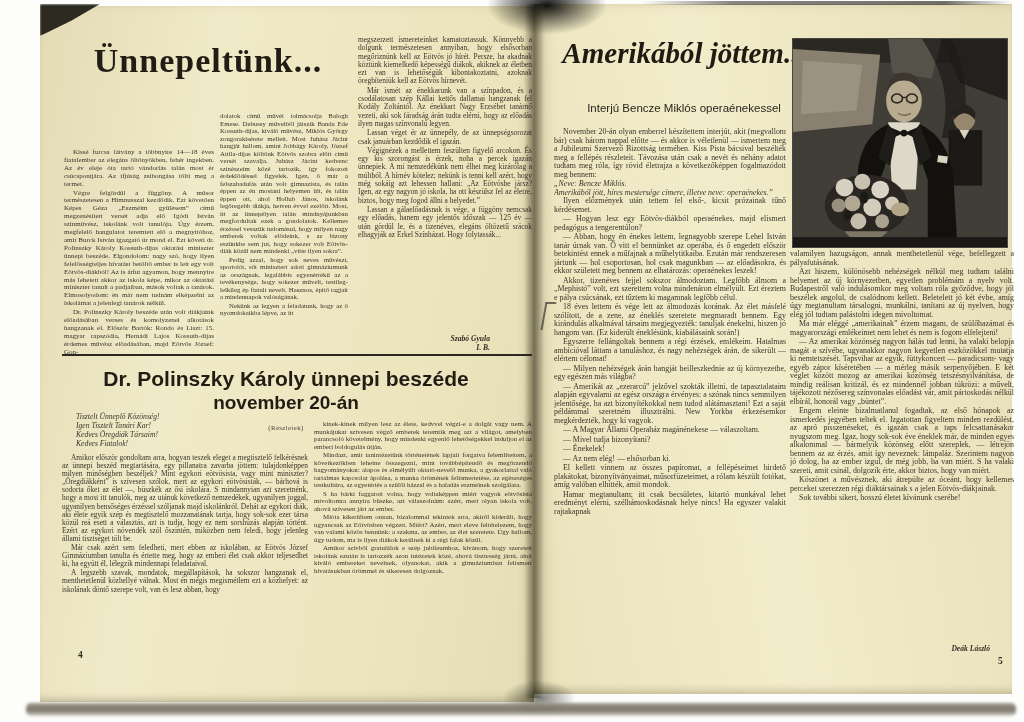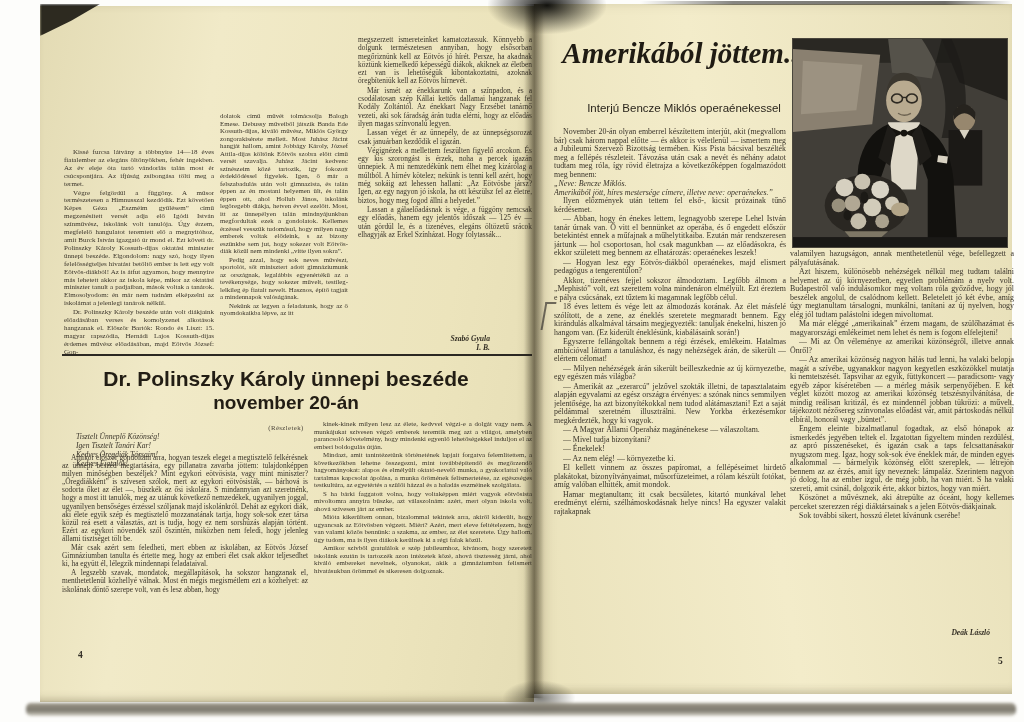--- a/index.html
+++ b/index.html
@@ -47,42 +47,43 @@
     overflow:hidden;color:#3a342a;}
   .para{margin:0 0 1px 0;text-indent:9px;}
   .cont .para:first-child{text-indent:0;}
   .a1c1{left:24px;top:106px;width:150px;height:254px;font-size:7px;line-height:7.9px;margin-top:37px;}
   .a1c2{left:180px;top:106px;width:128px;height:254px;font-size:6.8px;line-height:7.5px;}
   .a1c3{left:318px;top:30px;width:174px;height:300px;font-size:7.4px;line-height:8.3px;}
   .b2c1{left:22px;top:448px;width:246px;height:198px;font-size:7.4px;line-height:8.1px;}
   .b2c2{left:274px;top:414px;width:218px;height:236px;font-size:6.9px;line-height:7.5px;}
   .ic1{left:20px;top:124px;width:232px;height:528px;font-size:7.9px;line-height:8.5px;}
   .ic2{left:256px;top:246px;width:224px;height:372px;font-size:7.9px;line-height:8.5px;}
-  .salut{position:absolute;left:36px;top:426px;width:210px;font-family:"Liberation Serif",serif;
+  .salut{position:absolute;left:36px;top:406px;width:210px;font-family:"Liberation Serif",serif;
     font-style:italic;font-size:7.6px;line-height:9px;color:#3a342a;}
   .salut-line{margin:0;}
   .bio-line{margin:0;font-style:italic;text-indent:0;}
   .byline{position:absolute;font-family:"Liberation Serif",serif;font-style:italic;
     font-weight:bold;font-size:7.6px;line-height:9px;color:#332e24;text-align:right;}
   .byline1{left:318px;top:328px;width:132px;padding-right:14px;}
-  .byline2{left:300px;top:624px;width:156px;padding-right:24px;text-align:right;}
+  .byline2{left:300px;top:640px;width:156px;padding-right:24px;text-align:right;}
   .pageno{position:absolute;font-family:"Liberation Serif",serif;font-size:9.5px;
     font-weight:bold;color:#332f26;}
   .pn4{left:38px;top:644px;}
   .pn5{left:464px;top:652px;}
   .photo{position:absolute;left:258px;top:34px;width:216px;height:210px;
     border:1px solid #4a463c;box-sizing:border-box;overflow:hidden;background:#3c3a34;}
   .photo svg{display:block;width:100%;height:100%;}
 </style>
 </head>
 <body>
 
 <div class="canvas">
 
   <div class="page page-left">
+    <h1 class="t-unnep">Ünnepeltünk...</h1>
 
     <div class="col a1c1">
         <p class="para">Kissé furcsa látvány a többnyire 14—18 éves fiatalember az elegáns öltönyökben, fehér ingekben. Az év eleje óta tartó vándorlás talán most ér csúcspontjára. Az ifjúság zsibongása tölti meg a termet.</p>
         <p class="para">Végre felgördül a függöny. A műsor természetesen a Himnusszal kezdődik. Ezt követően Képes Géza „Eszméim gyűlésem” című megzenésített versét adja elő Igódi István színművész, iskolánk volt tanulója. Úgy érzem, megfelelő hangulatot teremtett elő a megnyitóhoz, amit Burck István igazgató úr mond el. Ezt követi dr. Polinszky Károly Kossuth-díjas oktatási miniszter ünnepi beszéde. Elgondolom: nagy szó, hogy ilyen felelősségteljes hivatást betöltő ember is lett egy volt Eötvös-diákból! Az is átfut agyamon, hogy mennyire más lehetett akkor az iskola képe, mikor az oktatási miniszter tanult a padjaiban, mások voltak a tanárok. Elmosolyodom: én már nem tudnám elképzelni az iskolámat a jelenlegi tanárok nélkül.</p>
         <p class="para">Dr. Polinszky Károly beszéde után volt diákjaink előadásában verses és komolyzenei alkotások hangzanak el. Először Bartók: Rondo és Liszt: 15. magyar rapszódia, Hernádi Lajos Kossuth-díjas érdemes művész előadásában, majd Eötvös József: Gon-</p>
       </div>
     <div class="col a1c2 cont">
         <p class="para">dolatok című művét tolmácsolja Balogh Emese. Debussy műveiből játszik Banda Ede Kossuth-díjas, kiváló művész, Miklós György zongorakísérete mellett. Most Juhász Jácint hangját hallom, amint Jobbágy Károly, József Attila-díjas költőnk Eötvös szobra előtt című versét szavalja. Juhász Jácint kedvenc színészeim közé tartozik, így fokozott érdeklődéssel figyelek. Igen, ő már a felszabadulás után volt gimnazista, és talán éppen az én mostani helyemen ült, és talán éppen ott, ahol Hollub János, iskolánk legöregebb diákja, hetven évvel ezelőtt. Most, itt az ünnepélyen talán mindnyájunkban megfordultak ezek a gondolatok. Kellemes érzéssel vesszük tudomásul, hogy milyen nagy emberek voltak elődeink, s az bizony eszünkbe sem jut, hogy sokezer volt Eötvös-diák közül nem mindenki „vitte ilyen sokra”.</p>
         <p class="para">Pedig azzal, hogy sok neves művészt, sportolót, sőt minisztert adott gimnáziumunk az országnak, legalábbis egyenértékű az a tevékenysége, hogy sokezer művelt, testileg-lelkileg ép fiatalt nevelt. Hasznos, építő tagjait a mindennapok valóságának.</p>
         <p class="para">Nekünk az legyen a feladatunk, hogy az ő nyomdokaikba lépve, az itt</p>
@@ -186,40 +187,39 @@
     <div class="col ic1">
       <div>
           <p class="para">November 20-án olyan emberrel készítettem interjút, akit (megvallom bár) csak három nappal előtte — és akkor is véletlenül — ismertem meg a Jubileumi Szervező Bizottság termében. Kiss Pista bácsival beszélték meg a fellépés részleteit. Távozása után csak a nevét és néhány adatot tudtam meg róla, így rövid életrajza a következőképpen fogalmazódott meg bennem:</p>
         </div>
       <div>
           <p class="bio-line">„Neve: Bencze Miklós.</p>
           <p class="bio-line">Amerikából jött, híres mestersége címere, illetve neve: operaénekes.”</p>
         </div>
       <div>
           <p class="para">Ilyen előzmények után tettem fel első-, kicsit prózainak tűnő kérdésemet.</p>
+          <p class="para">— Hogyan lesz egy Eötvös-diákból operaénekes, majd elismert pedagógus a tengerentúlon?</p>
           <p class="para">— Abban, hogy én énekes lettem, legnagyobb szerepe Lehel István tanár úrnak van. Ő vitt el bennünket az operába, és ő engedett először betekintést ennek a műfajnak a műhelytitkaiba. Ezután már rendszeresen jártunk — hol csoportosan, hol csak magunkban — az előadásokra, és ekkor született meg bennem az elhatározás: operaénekes leszek!</p>
-          <p class="para">— Hogyan lesz egy Eötvös-diákból operaénekes, majd elismert pedagógus a tengerentúlon?</p>
           <p class="para">Akkor, tizenéves fejjel sokszor álmodoztam. Legfőbb álmom a „Mephistó” volt, ezt szerettem volna mindenáron elmélyült. Ezt éreztem e pálya csúcsának, ezt tűztem ki magamnak legfőbb célul.</p>
           <p class="para">18 éves lettem és vége lett az álmodozás korának. Az élet másfelé szólított, de a zene, az éneklés szeretete megmaradt bennem. Egy kirándulás alkalmával társaim megjegyezték: tanuljak énekelni, hiszen jó hangom van. (Ez kiderült éneklésünk, kiabálásaink során!)</p>
           <p class="para">Egyszerre fellángoltak bennem a régi érzések, emlékeim. Hatalmas ambícióval láttam a tanuláshoz, és nagy nehézségek árán, de sikerült — elértem célomat!</p>
-          <p class="para">— Milyen nehézségek árán sikerült beilleszkednie az új környezetbe, egy egészen más világba?</p>
+          <p class="para">— Milyen nehézségek árán hangját beilleszkednie az új környezetbe, egy egészen más világba?</p>
           <p class="para">— Amerikát az „ezerarcú” jelzővel szokták illetni, de tapasztalataim alapján egyvalami az egész országra érvényes: a szónak nincs semmilyen jelentősége, ha azt bizonyítékokkal nem tudod alátámasztani! Ezt a saját példámmal szeretném illusztrálni. New Yorkba érkezésemkor megkérdezték, hogy ki vagyok.</p>
           <p class="para">— A Magyar Állami Operaház magánénekese — válaszoltam.</p>
           <p class="para">— Mivel tudja bizonyítani?</p>
           <p class="para">— Énekelek!</p>
-          <p class="para">— Az nem elég! — környezetbe ki.</p>
+          <p class="para">— Az nem elég! — elsősorban ki.</p>
           <p class="para">El kellett vinnem az összes papíromat, a fellépéseimet hirdető plakátokat, bizonyítványaimat, műsorfüzeteimet, a rólam készült fotókat, amíg valóban elhitték, amit mondok.</p>
           <p class="para">Hamar megtanultam; itt csak becsületes, kitartó munkával lehet eredményt elérni, szélhámoskodásnak helye nincs! Ha egyszer valakit rajtakapnak</p>
         </div>
     </div>
     <div class="col ic2 cont">
         <p class="para">valamilyen hazugságon, annak menthetetlenül vége, befellegzett a pályafutásának.</p>
         <p class="para">Azt hiszem, különösebb nehézségek nélkül meg tudtam találni helyemet az új környezetben, egyetlen problémám a nyelv volt. Budapestről való indulásomkor meg voltam róla győződve, hogy jól beszélek angolul, de csalódnom kellett. Beletelett jó két évbe, amíg úgy megtanultam társalogni, munkálni, tanítani az új nyelven, hogy elég jól tudtam palástolni idegen mivoltomat.</p>
         <p class="para">Ma már eléggé „amerikainak” érzem magam, de szülőhazámat és magyarországi emlékeimet nem lehet és nem is fogom elfelejteni!</p>
-        <p class="para">— Mi az Ön véleménye az amerikai közönségről, illetve annak Önről?</p>
         <p class="para">— Az amerikai közönség nagyon hálás tud lenni, ha valaki belopja magát a szívébe, ugyanakkor nagyon kegyetlen eszközökkel mutatja ki nemtetszését. Tapsvihar az egyik, füttykoncert — paradicsom- vagy egyéb zápor kíséretében — a mérleg másik serpenyőjében. E két véglet között mozog az amerikai közönség tetszésnyilvánítása, de mindig reálisan kritizál, és ez mindennél jobban tükrözi: a művelt, tájékozott nézősereg színvonalas előadást vár, amit pártoskodás nélkül elbírál, honorál vagy „büntet”.</p>
         <p class="para">Engem eleinte bizalmatlanul fogadtak, az első hónapok az ismerkedés jegyében teltek el. Izgatottan figyeltem minden rezdülést, az apró pisszenéseket, és igazán csak a taps felcsattanásakor nyugszom meg. Igaz, hogy sok-sok éve éneklek már, de minden egyes alkalommal — bármelyik közönség előtt szereplek, — létrejön bennem az az érzés, amit így neveznek: lámpaláz. Szerintem nagyon jó dolog, ha az ember izgul, de még jobb, ha van miért. S ha valaki szereti, amit csinál, dolgozik érte, akkor biztos, hogy van miért.</p>
         <p class="para">Köszönet a művésznek, aki átrepülte az óceánt, hogy kellemes perceket szerezzen régi diáktársainak s a jelen Eötvös-diákjainak.</p>
         <p class="para">Sok további sikert, hosszú életet kívánunk cserébe!</p>
       </div>
 
     <div class="byline byline2">Deák László</div>
     <div class="pageno pn5">5</div>
   </div>
 

